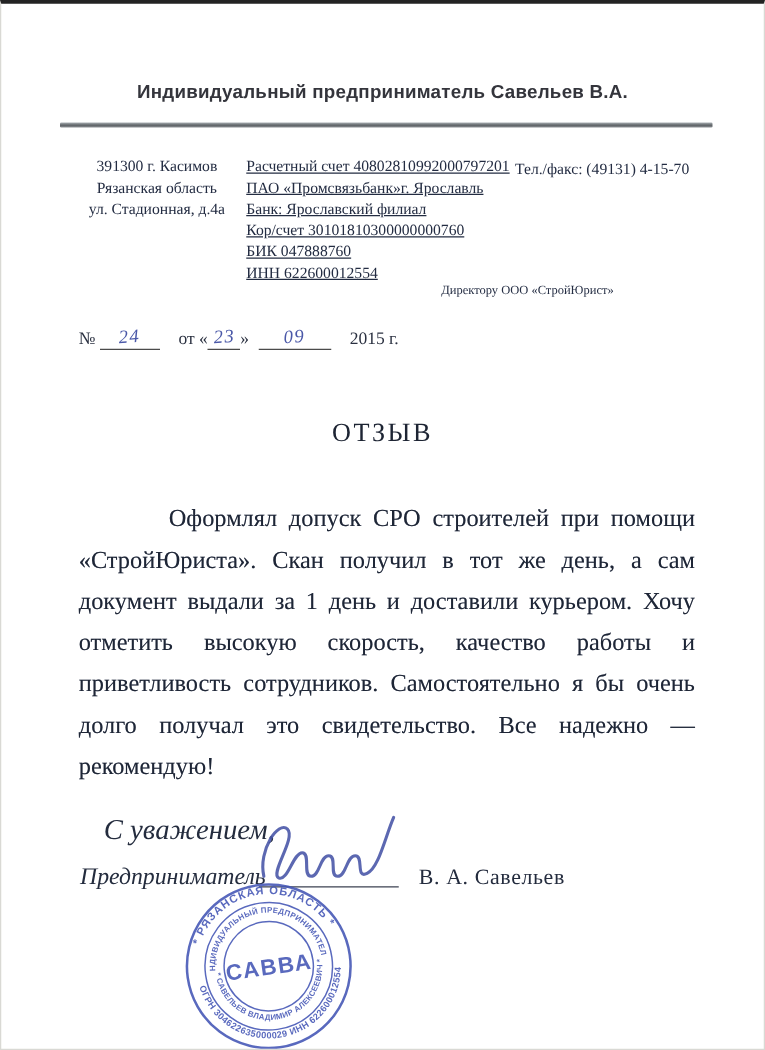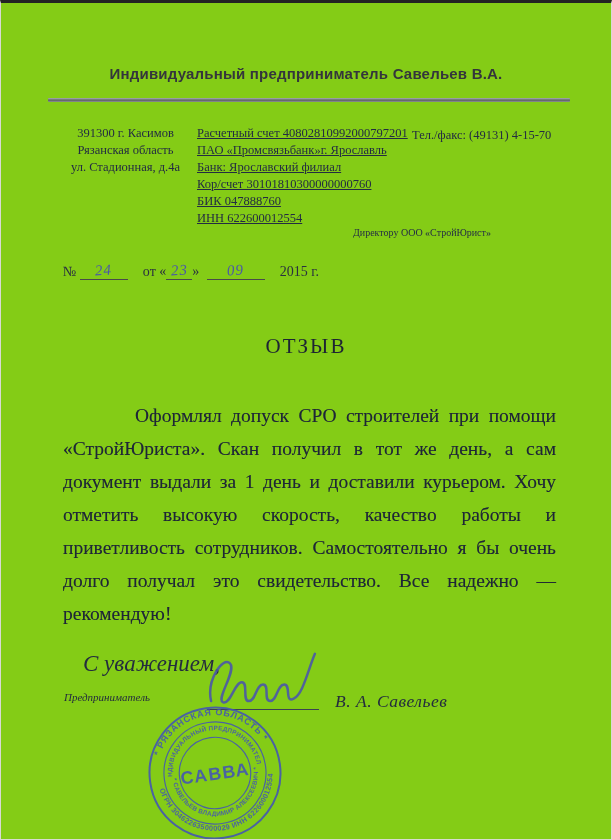--- a/index.html
+++ b/index.html
@@ -1,20 +1,20 @@
 <!DOCTYPE html>
 <html><head>
 <meta charset="utf-8">
 <style>
   html,body{margin:0;padding:0;background:#9a9a9a;}
   .page{
     position:relative;
     width:612px;height:840px;
     margin:0 auto;
-    background:#84cc16;
+    background:#ffffff;
     overflow:hidden;
     font-family:"Liberation Serif", serif;
     color:#222a38;
     box-sizing:border-box;
     border:1px solid #d9d9d4;
     border-top:3px solid #232323;
   }
   
   .hdr-title{
     position:absolute;top:62px;left:0;width:100%;
@@ -50,24 +50,24 @@
     font-size:21px;letter-spacing:2px;color:#1d2433;
   }
   .body-text{
     position:absolute;left:62px;top:376px;width:493px;
     font-size:19.5px;line-height:33px;text-align:justify;text-indent:72px;
     color:#1e2636;
     text-shadow:0 0 .4px rgba(30,40,70,.45);
   }
   
   .regards{position:absolute;left:82px;top:648px;font-style:italic;font-size:23px;color:#242c3e;}
-  .sig-role{position:absolute;left:63px;top:688px;font-style:italic;font-size:11px;color:#242c3e;}
+  .sig-role{position:absolute;left:63px;top:688px;font-style:italic;font-size:19px;color:#242c3e;}
   .sig-line{position:absolute;left:206px;top:706px;width:112px;border-bottom:1.2px solid #3c4252;}
   .sig-svg{position:absolute;left:203px;top:646px;width:118px;height:64px;}
-  .sig-name{position:absolute;left:334px;top:688px;font-style:italic;font-size:17.5px;color:#242c3e;letter-spacing:.5px;}
+  .sig-name{position:absolute;left:334px;top:688px;font-size:17.5px;color:#242c3e;letter-spacing:.5px;}
   
   .stamp{
     position:absolute;left:146px;top:702px;width:136px;height:136px;
     transform:rotate(-8deg);
     opacity:.88;
   }
 </style>
 </head>
 <body>
 

